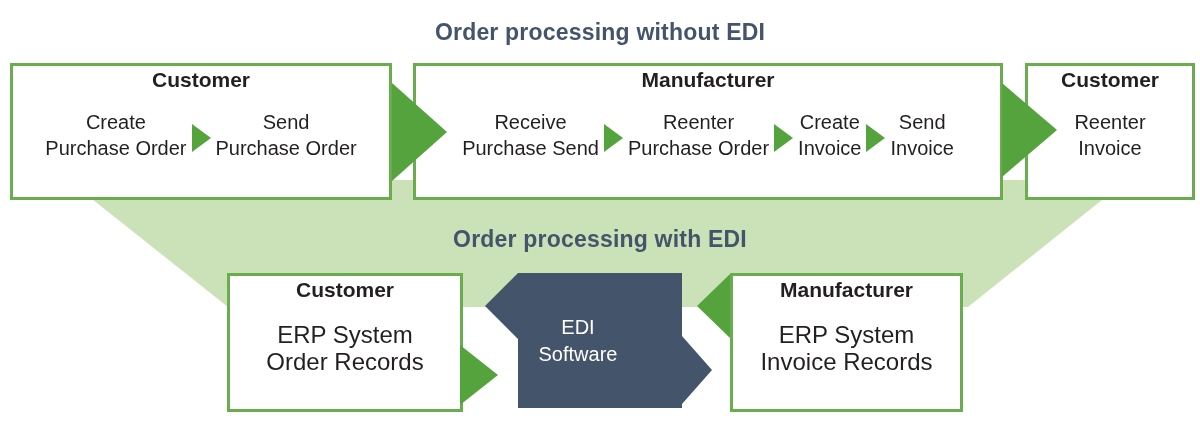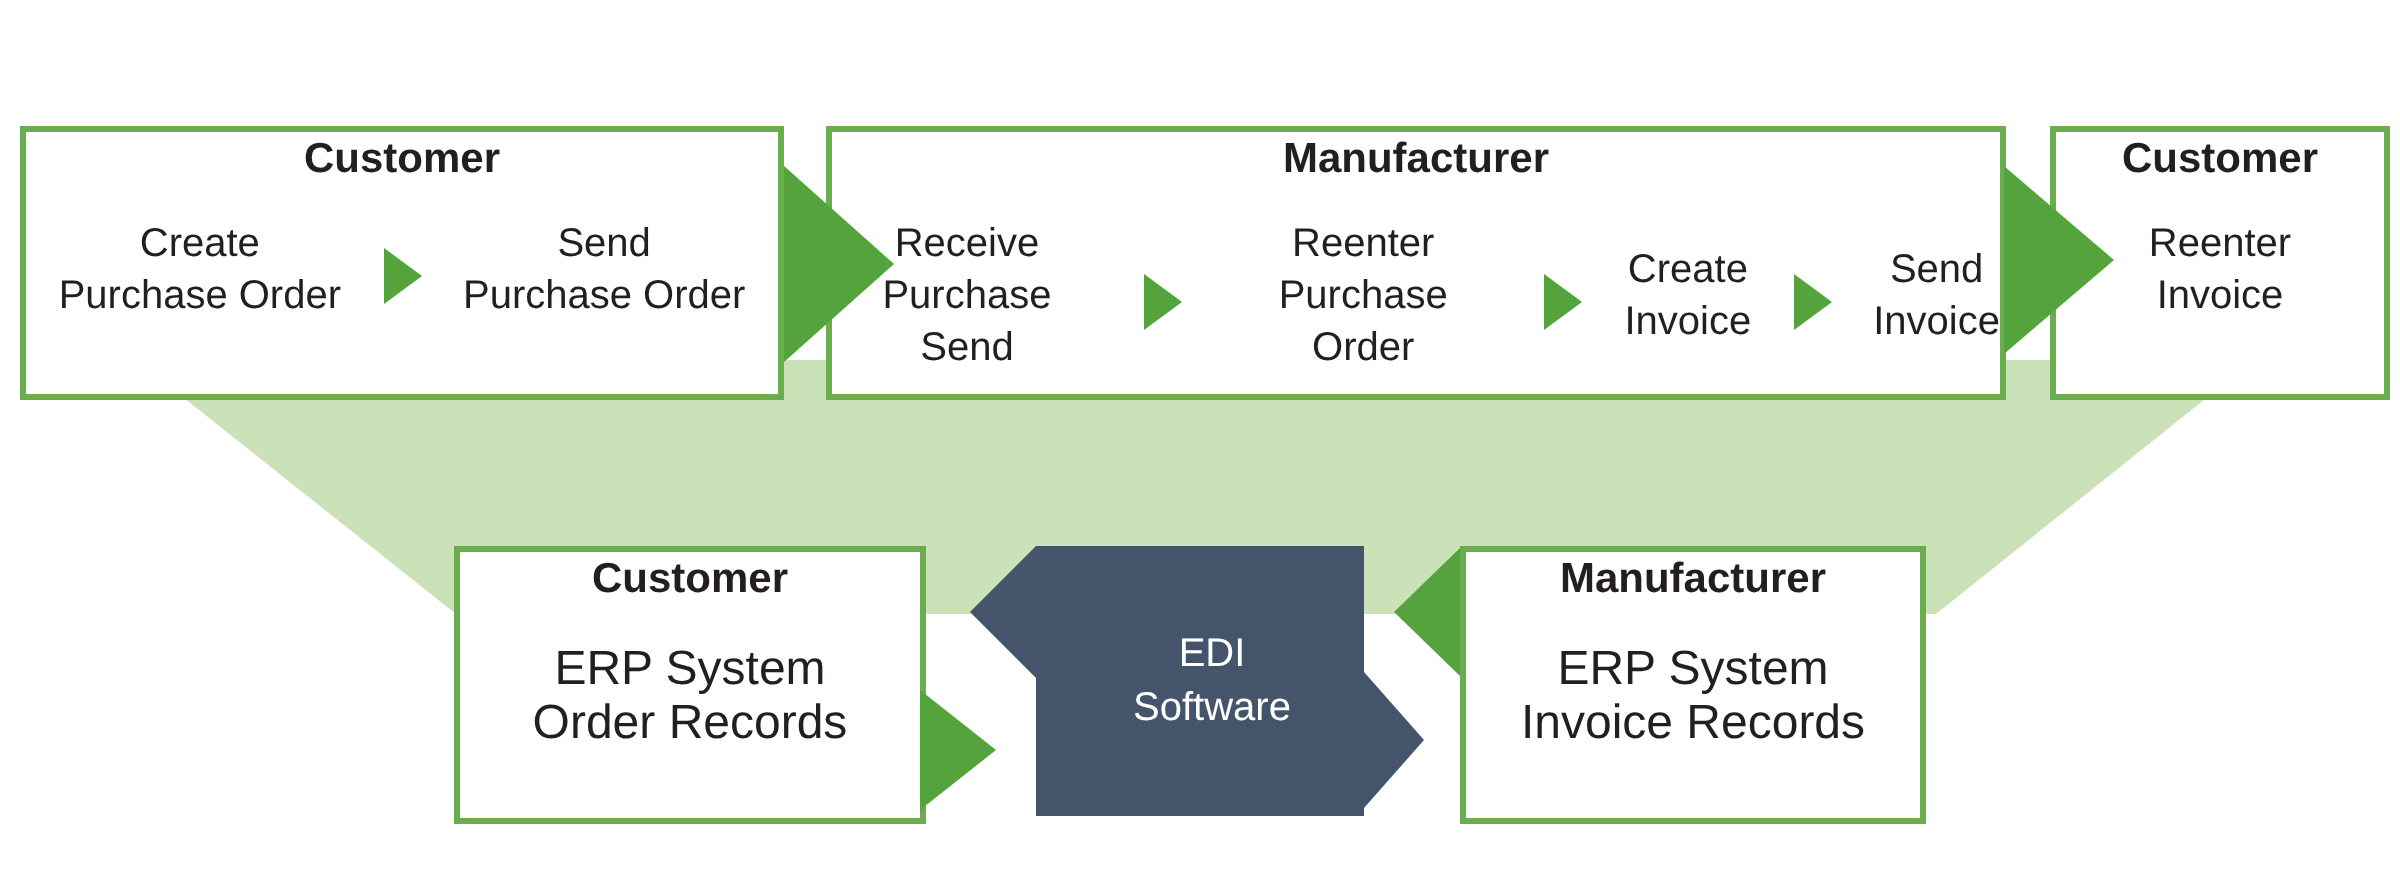--- a/index.html
+++ b/index.html
@@ -53,21 +53,21 @@
     font-size: 21px;
     font-weight: bold;
     color: var(--text-dark, #231f20);
     line-height: 25px;
   }
   .steps-row {
     margin-top: 17px;
     display: flex;
     align-items: center;
     justify-content: center;
-    gap: 21px;
+    gap: 5px;
     width: 100%;
   }
   .step-label {
     font-size: 20px;
     line-height: 26px;
     color: var(--text-dark, #231f20);
     text-align: center;
     white-space: pre-line;
   }
   .step-arrow {
@@ -80,21 +80,21 @@
   .box-body {
     margin-top: 19px;
     font-size: 24px;
     line-height: 27px;
     color: var(--text-dark, #231f20);
     text-align: center;
     white-space: pre-line;
   }
   #edi-label {
     position: absolute;
-    left: 524px; top: 273px;
+    left: 496px; top: 273px;
     width: 164px; height: 135px;
     display: flex;
     align-items: center;
     justify-content: center;
     text-align: center;
     color: #ffffff;
     font-size: 20px;
     line-height: 27px;
     white-space: pre-line;
     z-index: 3;
@@ -102,20 +102,22 @@
 </style>
 </head>
 <body>
 
 <div class="canvas">
 
   <svg id="bg-layer" class="layer">
     <polygon points="68,180 1127,180 968,307 228,307" style="fill: var(--light-green, #cbe1b8);"></polygon>
   </svg>
 
+  <div id="title-without" class="diagram-title">Order processing without EDI</div>
+  <div id="title-with" class="diagram-title">Order processing with EDI</div>
 
   <div class="flow-box" style="left:10px; top:63px; width:382px; height:137px;">
     <div class="box-heading">Customer</div>
     <div class="steps-row">
       <div class="step-label">Create
 Purchase Order</div>
       <div class="step-arrow"></div>
       <div class="step-label">Send
 Purchase Order</div>
     </div>

